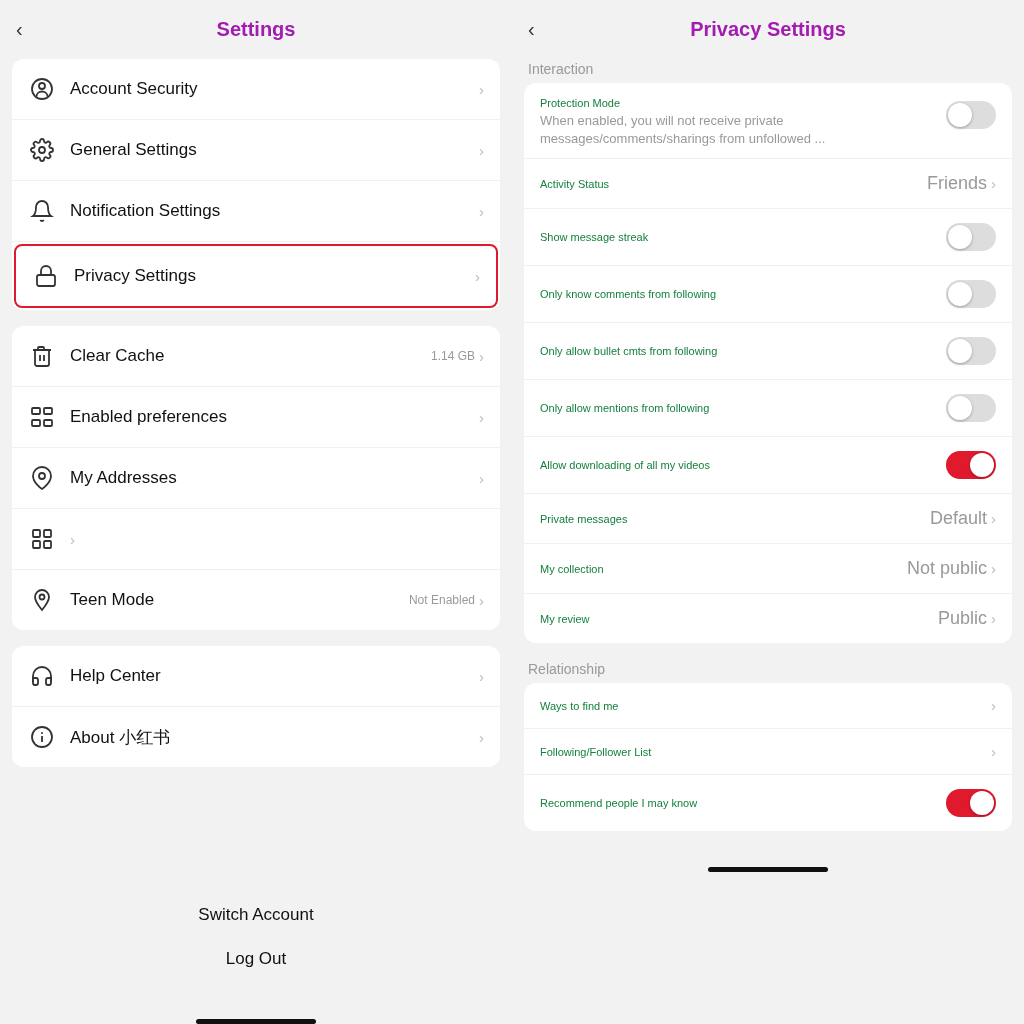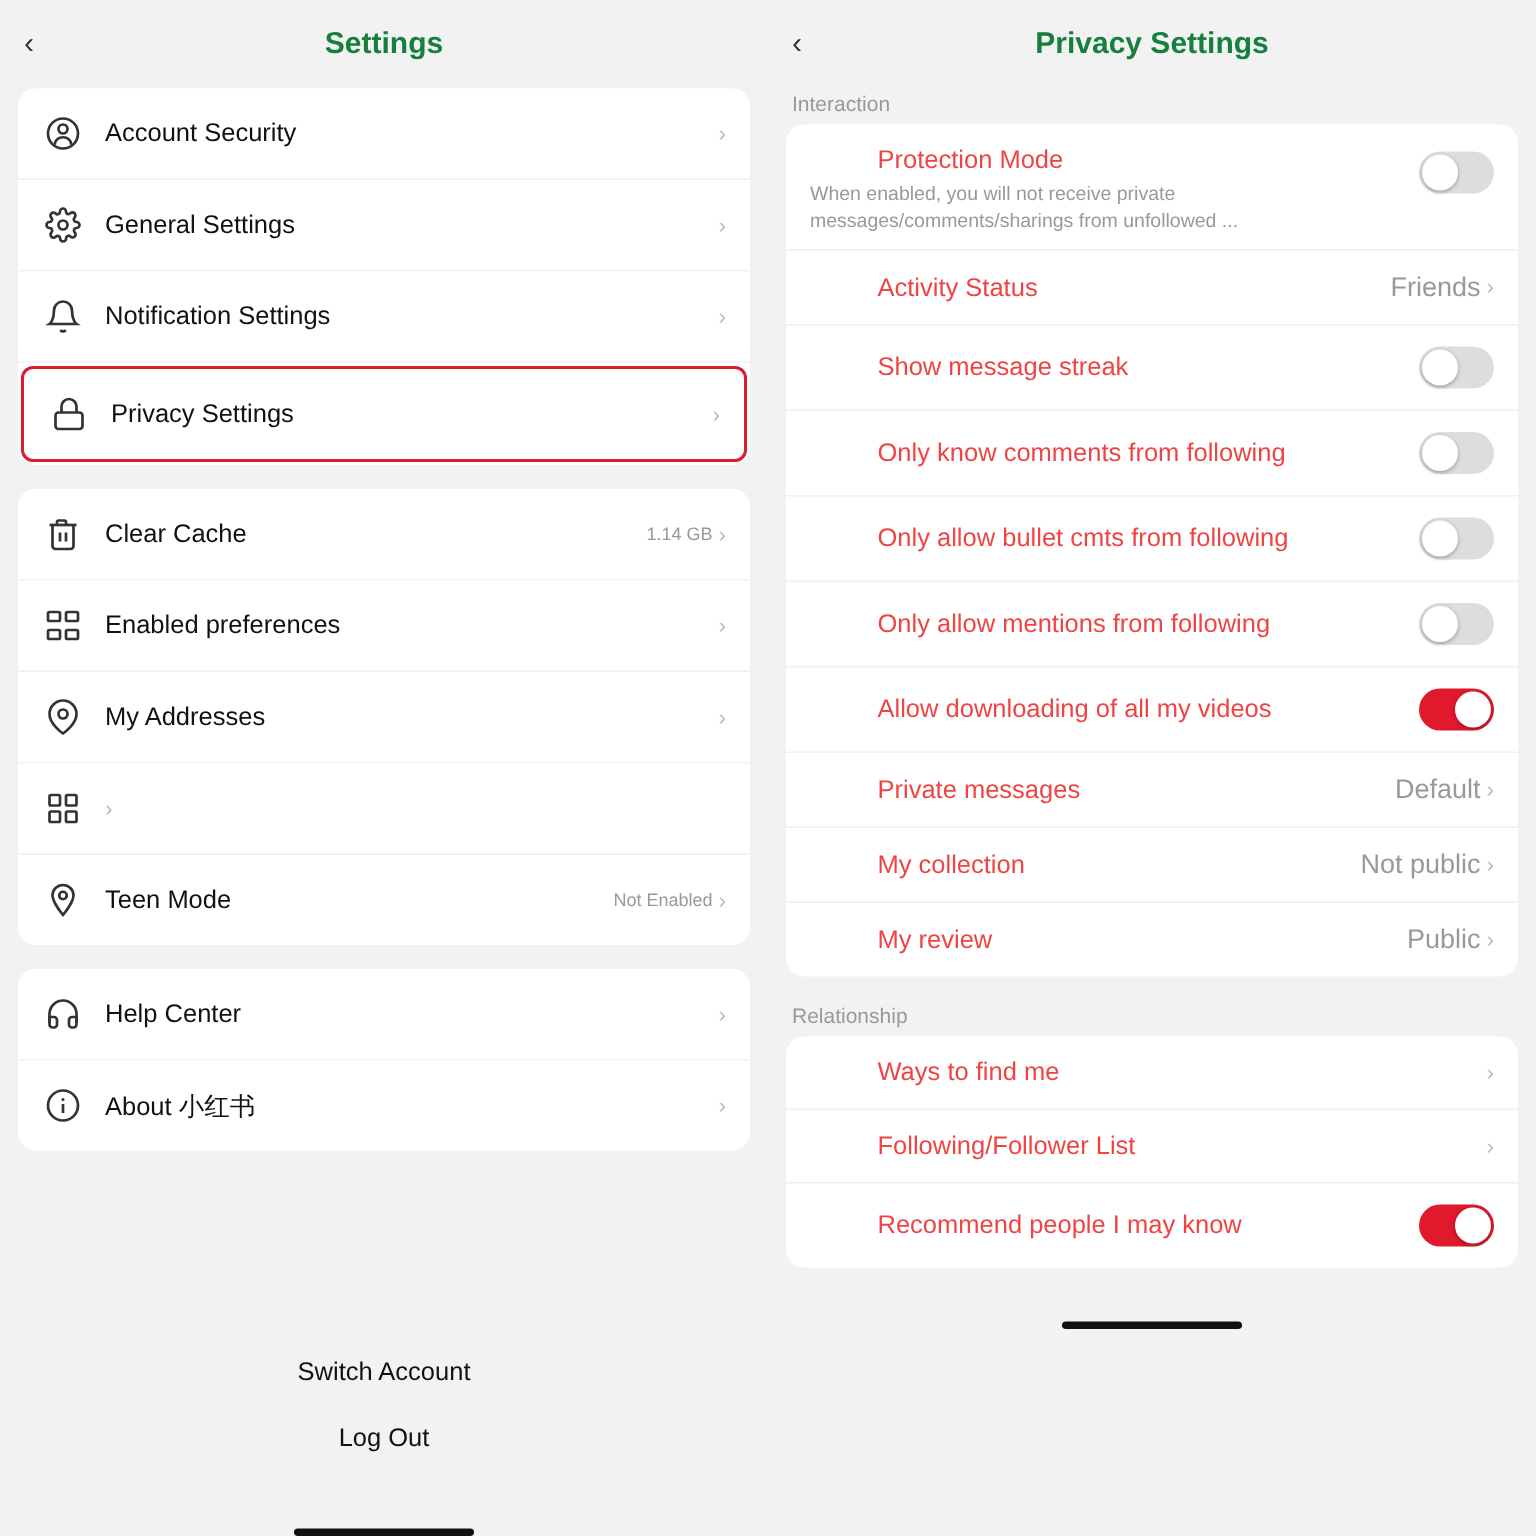--- a/index.html
+++ b/index.html
@@ -32,21 +32,21 @@
     .panel-header .back-btn {
       position: absolute;
       left: 16px;
       font-size: 20px;
       color: #333;
       cursor: pointer;
     }
     .panel-header .title {
       font-size: 20px;
       font-weight: 600;
-      color: #15803d;
+      color: #a21caf;
     }
 
     .settings-group {
       background: #fff;
       border-radius: 12px;
       margin: 8px 12px;
       overflow: hidden;
     }
 
     .settings-item {
@@ -144,23 +144,22 @@
       align-items: center;
       padding: 14px 16px;
       border-bottom: 1px solid #f0f0f0;
       cursor: pointer;
     }
     .privacy-item:last-child {
       border-bottom: none;
     }
     .privacy-item-label {
       flex: 1;
-      font-size: 17px;
-      color: #ef4444;
-      margin-left: 45px;
+      font-size: 11px;
+      color: #15803d;
     }
     .privacy-item-sub {
       font-size: 13px;
       color: #999;
       margin-top: 3px;
       line-height: 1.4;
     }
     .privacy-item-value {
       font-size: 18px;
       color: #999;

